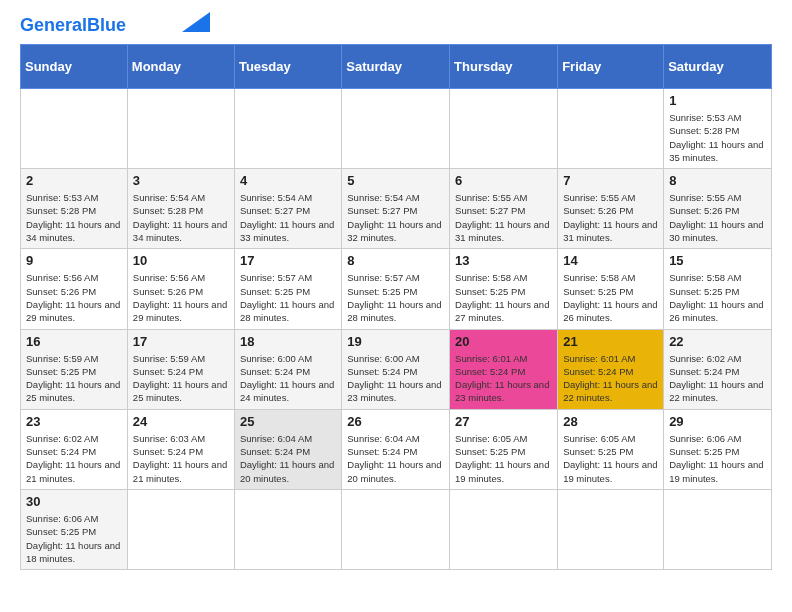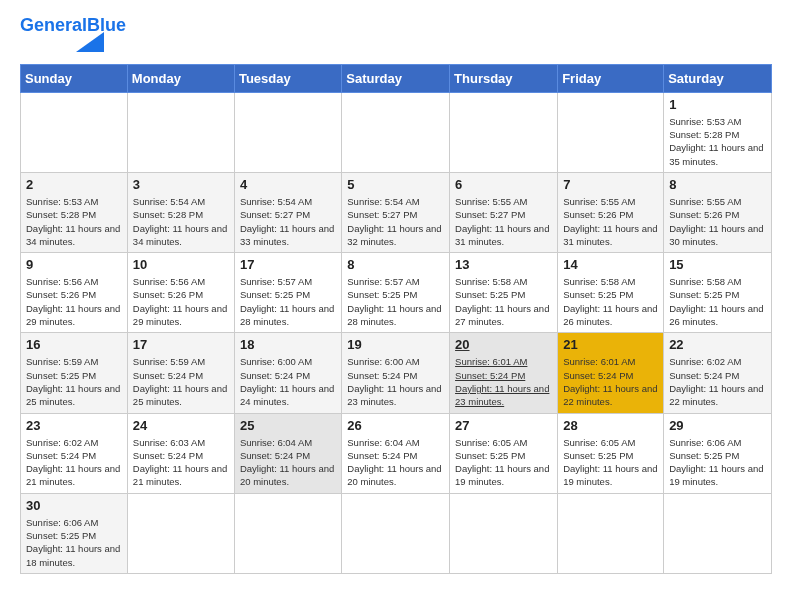--- a/index.html
+++ b/index.html
@@ -11,21 +11,21 @@
       padding: 16px 20px;
     }
     .header-area {
       display: flex;
       justify-content: space-between;
       align-items: flex-start;
       margin-bottom: 8px;
     }
     .logo {
       display: flex;
-      flex-direction: column;
+      flex-direction: row;
       align-items: flex-start;
     }
     .logo-text {
       font-size: 18px;
       font-weight: bold;
       color: #333;
       line-height: 1.1;
     }
     .logo-text span {
       color: #1a73e8;
@@ -47,21 +47,21 @@
     .calendar-table {
       width: 100%;
       border-collapse: collapse;
       border: 1px solid #ccc;
     }
     .calendar-table th {
       background-color: #3a6bc4;
       color: #fff;
       font-size: 13px;
       font-weight: bold;
-      padding: 6px 4px;
+      padding: 14px 4px;
       text-align: left;
       border: 1px solid #5a8be0;
     }
     .calendar-table td {
       border: 1px solid #ccc;
       vertical-align: top;
       padding: 4px 5px;
       width: 113px;
       min-height: 80px;
       font-size: 10px;
@@ -244,21 +244,21 @@
           <div class="day-info" style="white-space: pre-line;">Sunrise: 6:00 AM
 Sunset: 5:24 PM
 Daylight: 11 hours and 24 minutes.</div>
         </td>
         <td style="background: rgb(244, 244, 244);">
           <div class="day-number">19</div>
           <div class="day-info" style="white-space: pre-line;">Sunrise: 6:00 AM
 Sunset: 5:24 PM
 Daylight: 11 hours and 23 minutes.</div>
         </td>
-        <td style="background: #e5e5e5; text-decoration: underline;">
+        <td style="background: #ec4899;">
           <div class="day-number">20</div>
           <div class="day-info" style="white-space: pre-line;">Sunrise: 6:01 AM
 Sunset: 5:24 PM
 Daylight: 11 hours and 23 minutes.</div>
         </td>
         <td style="background: #eab308;">
           <div class="day-number">21</div>
           <div class="day-info" style="white-space: pre-line;">Sunrise: 6:01 AM
 Sunset: 5:24 PM
 Daylight: 11 hours and 22 minutes.</div>

